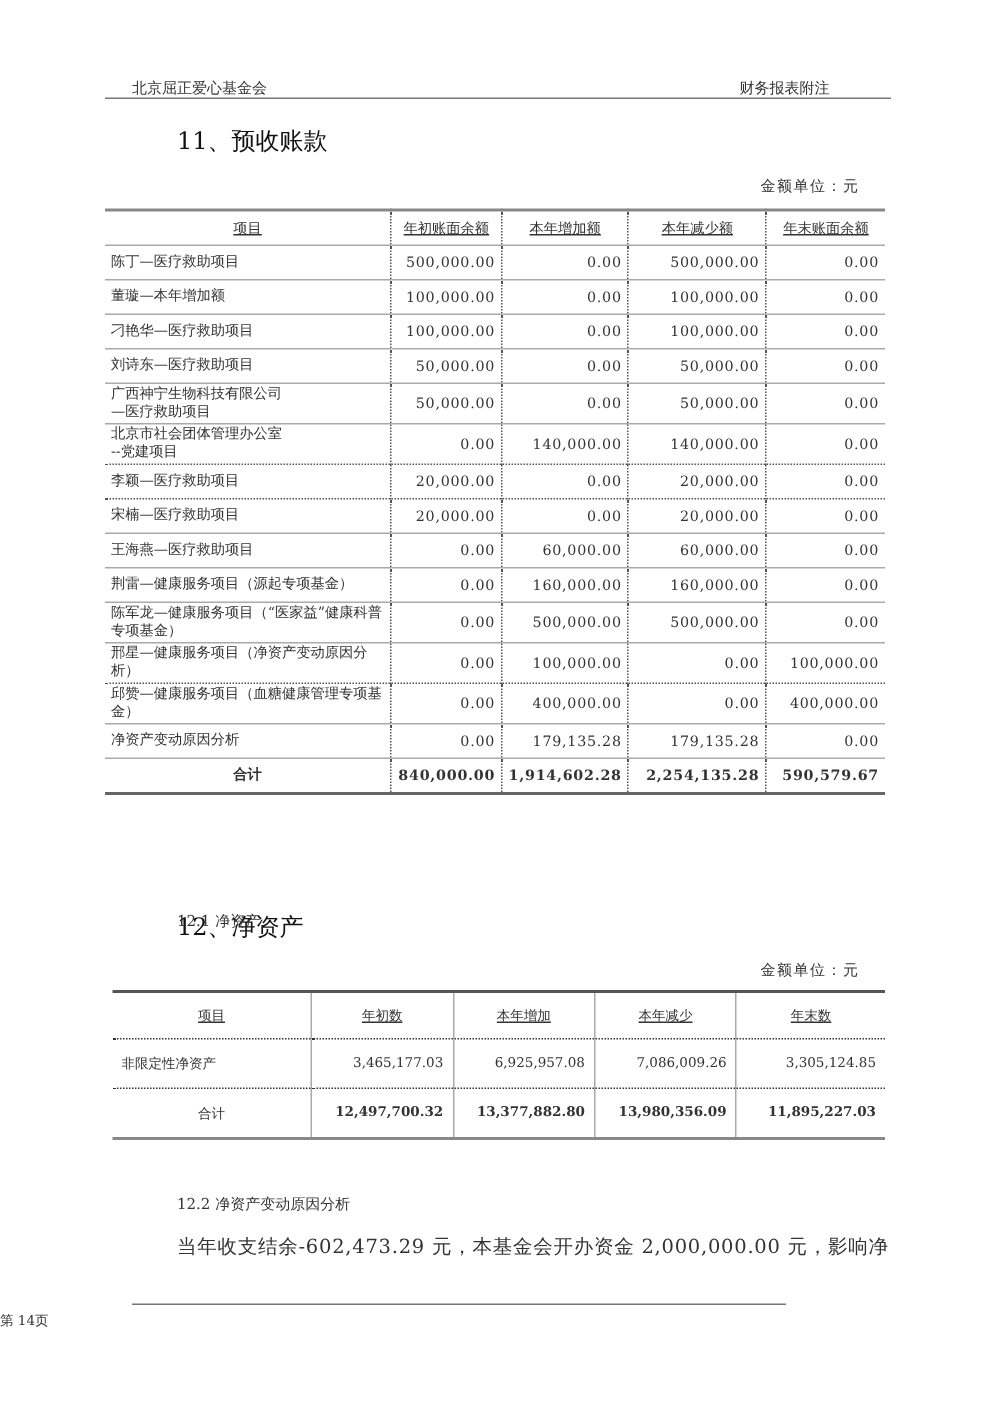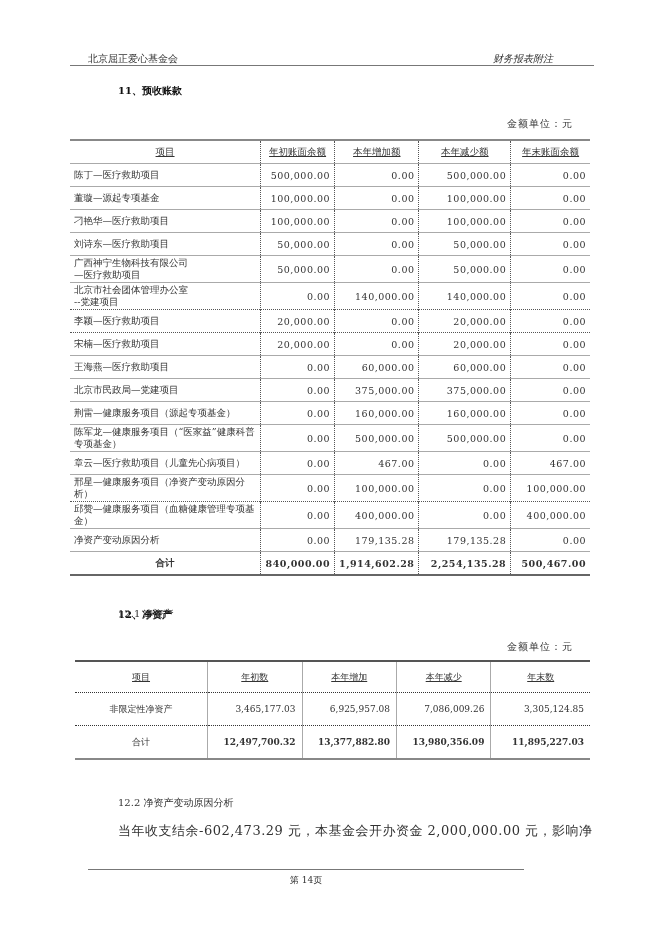--- a/index.html
+++ b/index.html
@@ -1,23 +1,23 @@
 <!DOCTYPE html>
 <html><head>
 <meta charset="utf-8">
 <style>
   html, body { margin: 0; padding: 0; background: #ffffff; }
   body { width: 661px; height: 935px; position: relative; overflow: hidden;
          font-family: "DejaVu Serif", "Liberation Serif", serif; color: #222; }
   .abs { position: absolute; }
   .hdr-left, .hdr-right { top: 52px; font-size: 10px; color: #333; }
   .hdr-left { left: 88px; }
-  .hdr-right { right: 108px; font-style: italic; }
+  .hdr-right { right: 108px; }
   .hdr-line { left: 70px; width: 524px; top: 65px; height: 0; border-top: 1.5px solid #777; }
-  .sec-title { font-weight: bold; font-size: 10px; color: #111; text-align: right; }
+  .sec-title { font-weight: normal; font-size: 16px; color: #111; text-align: right; }
   .unit { font-size: 10px; color: #333; letter-spacing: 1px; }
   table { border-collapse: collapse; position: absolute; font-size: 9.5px; color: #333; }
   
   #t1 { left: 70px; top: 139px; width: 520px; border-top: 2px solid #888; border-bottom: 2px solid #666; }
   #t1 th { font-weight: normal; text-decoration: underline; height: 22px; padding: 0 4px; vertical-align: middle; }
   #t1 td, #t1 th { border-left: 1px dotted #555; }
   #t1 td:first-child, #t1 th:first-child { border-left: none; }
   #t1 tr.r td { border-top: 1.5px solid #aaa; }
   #t1 tr.r.dotted td { border-top: 1px dotted #555; }
   #t1 td { padding: 0 4px; height: 22px; }
@@ -27,29 +27,29 @@
   #t1 tr.total td { font-weight: bold; font-family: "DejaVu Serif", serif; border-top: 1.5px solid #aaa; }
   #t1 tr.total td.name { text-align: center; font-family: "DejaVu Sans", sans-serif; }
   #t1 th.c0 { width: 188px; }
   #t1 th.c1 { width: 65px; } #t1 th.c2 { width: 73px; } #t1 th.c3 { width: 83px; } #t1 th.c4 { width: 71px; }
   
   #t2 { left: 75px; top: 660px; width: 515px; border-top: 2px solid #555; border-bottom: 2.5px solid #888; font-size: 9px; }
   #t2 th { font-weight: normal; text-decoration: underline; height: 30px; }
   #t2 td, #t2 th { border-left: 1.5px solid #aaa; padding: 0 6px; }
   #t2 td:first-child, #t2 th:first-child { border-left: none; }
   #t2 tr.r td { border-top: 1px dotted #333; height: 32px; }
-  #t2 td.name { text-align: center; }
+  #t2 td.name { text-align: left; }
   #t2 td.num { text-align: right; }
   #t2 tr.total td { font-weight: bold; }
   #t2 tr.total td.name { text-align: center; font-weight: normal; }
   #t2 th.c0 { width: 118px; } #t2 th.c1 { width: 80px; } #t2 th.c2 { width: 80px; } #t2 th.c3 { width: 80px; } #t2 th.c4 { width: 85px; }
   .sub { font-size: 10px; color: #333; font-family: "DejaVu Serif", serif; }
   .para { font-size: 13px; color: #333; letter-spacing: 0.5px; }
   .foot-line { left: 88px; width: 436px; top: 869px; border-top: 1px solid #777; }
-  .foot { top: 874px; left: 0; width: 612px; text-align: center; font-size: 9px; color: #333; }
+  .foot { top: 874px; left: 0; width: 612px; text-align: left; font-size: 9px; color: #333; }
 </style>
 </head>
 <body>
 
 <div class="abs hdr-left">北京屈正爱心基金会</div>
 <div class="abs hdr-right">财务报表附注</div>
 <div class="abs hdr-line"></div>
 
 <div class="abs sec-title" style="left:118px; top:84px;">11、预收账款</div>
 <div class="abs unit" style="right:88px; top:117px;">金额单位：元</div>
@@ -66,21 +66,21 @@
   </thead>
   <tbody id="t1-body">
       <tr class="r ">
         <td class="name">陈丁—医疗救助项目</td>
         <td class="num">500,000.00</td>
         <td class="num">0.00</td>
         <td class="num">500,000.00</td>
         <td class="num">0.00</td>
       </tr>
       <tr class="r ">
-        <td class="name">董璇—源起专项基金</td>
+        <td class="name">董璇—本年增加额</td>
         <td class="num">100,000.00</td>
         <td class="num">0.00</td>
         <td class="num">100,000.00</td>
         <td class="num">0.00</td>
       </tr>
       <tr class="r ">
         <td class="name">刁艳华—医疗救助项目</td>
         <td class="num">100,000.00</td>
         <td class="num">0.00</td>
         <td class="num">100,000.00</td>
@@ -122,46 +122,32 @@
         <td class="num">0.00</td>
       </tr>
       <tr class="r ">
         <td class="name">王海燕—医疗救助项目</td>
         <td class="num">0.00</td>
         <td class="num">60,000.00</td>
         <td class="num">60,000.00</td>
         <td class="num">0.00</td>
       </tr>
       <tr class="r ">
-        <td class="name">北京市民政局—党建项目</td>
-        <td class="num">0.00</td>
-        <td class="num">375,000.00</td>
-        <td class="num">375,000.00</td>
-        <td class="num">0.00</td>
-      </tr>
-      <tr class="r ">
         <td class="name">荆雷—健康服务项目（源起专项基金）</td>
         <td class="num">0.00</td>
         <td class="num">160,000.00</td>
         <td class="num">160,000.00</td>
         <td class="num">0.00</td>
       </tr>
       <tr class="r tall">
         <td class="name">陈军龙—健康服务项目（“医家益”健康科普专项基金）</td>
         <td class="num">0.00</td>
         <td class="num">500,000.00</td>
         <td class="num">500,000.00</td>
         <td class="num">0.00</td>
-      </tr>
-      <tr class="r ">
-        <td class="name">章云—医疗救助项目（儿童先心病项目）</td>
-        <td class="num">0.00</td>
-        <td class="num">467.00</td>
-        <td class="num">0.00</td>
-        <td class="num">467.00</td>
       </tr>
       <tr class="r tall">
         <td class="name">邢星—健康服务项目（净资产变动原因分析）</td>
         <td class="num">0.00</td>
         <td class="num">100,000.00</td>
         <td class="num">0.00</td>
         <td class="num">100,000.00</td>
       </tr>
       <tr class="r tall dotted">
         <td class="name">邱赞—健康服务项目（血糖健康管理专项基金）</td>
@@ -175,21 +161,21 @@
         <td class="num">0.00</td>
         <td class="num">179,135.28</td>
         <td class="num">179,135.28</td>
         <td class="num">0.00</td>
       </tr>
       <tr class="r total">
         <td class="name">合计</td>
         <td class="num">840,000.00</td>
         <td class="num">1,914,602.28</td>
         <td class="num">2,254,135.28</td>
-        <td class="num">500,467.00</td>
+        <td class="num">590,579.67</td>
       </tr>
     </tbody>
 </table>
 
 <div class="abs sec-title" style="left:118px; top:608px;">12、净资产</div>
 <div class="abs sub" style="left:118px; top:607px;">12.1 净资产</div>
 <div class="abs unit" style="right:88px; top:640px;">金额单位：元</div>
 
 <table id="t2">
   <thead>

